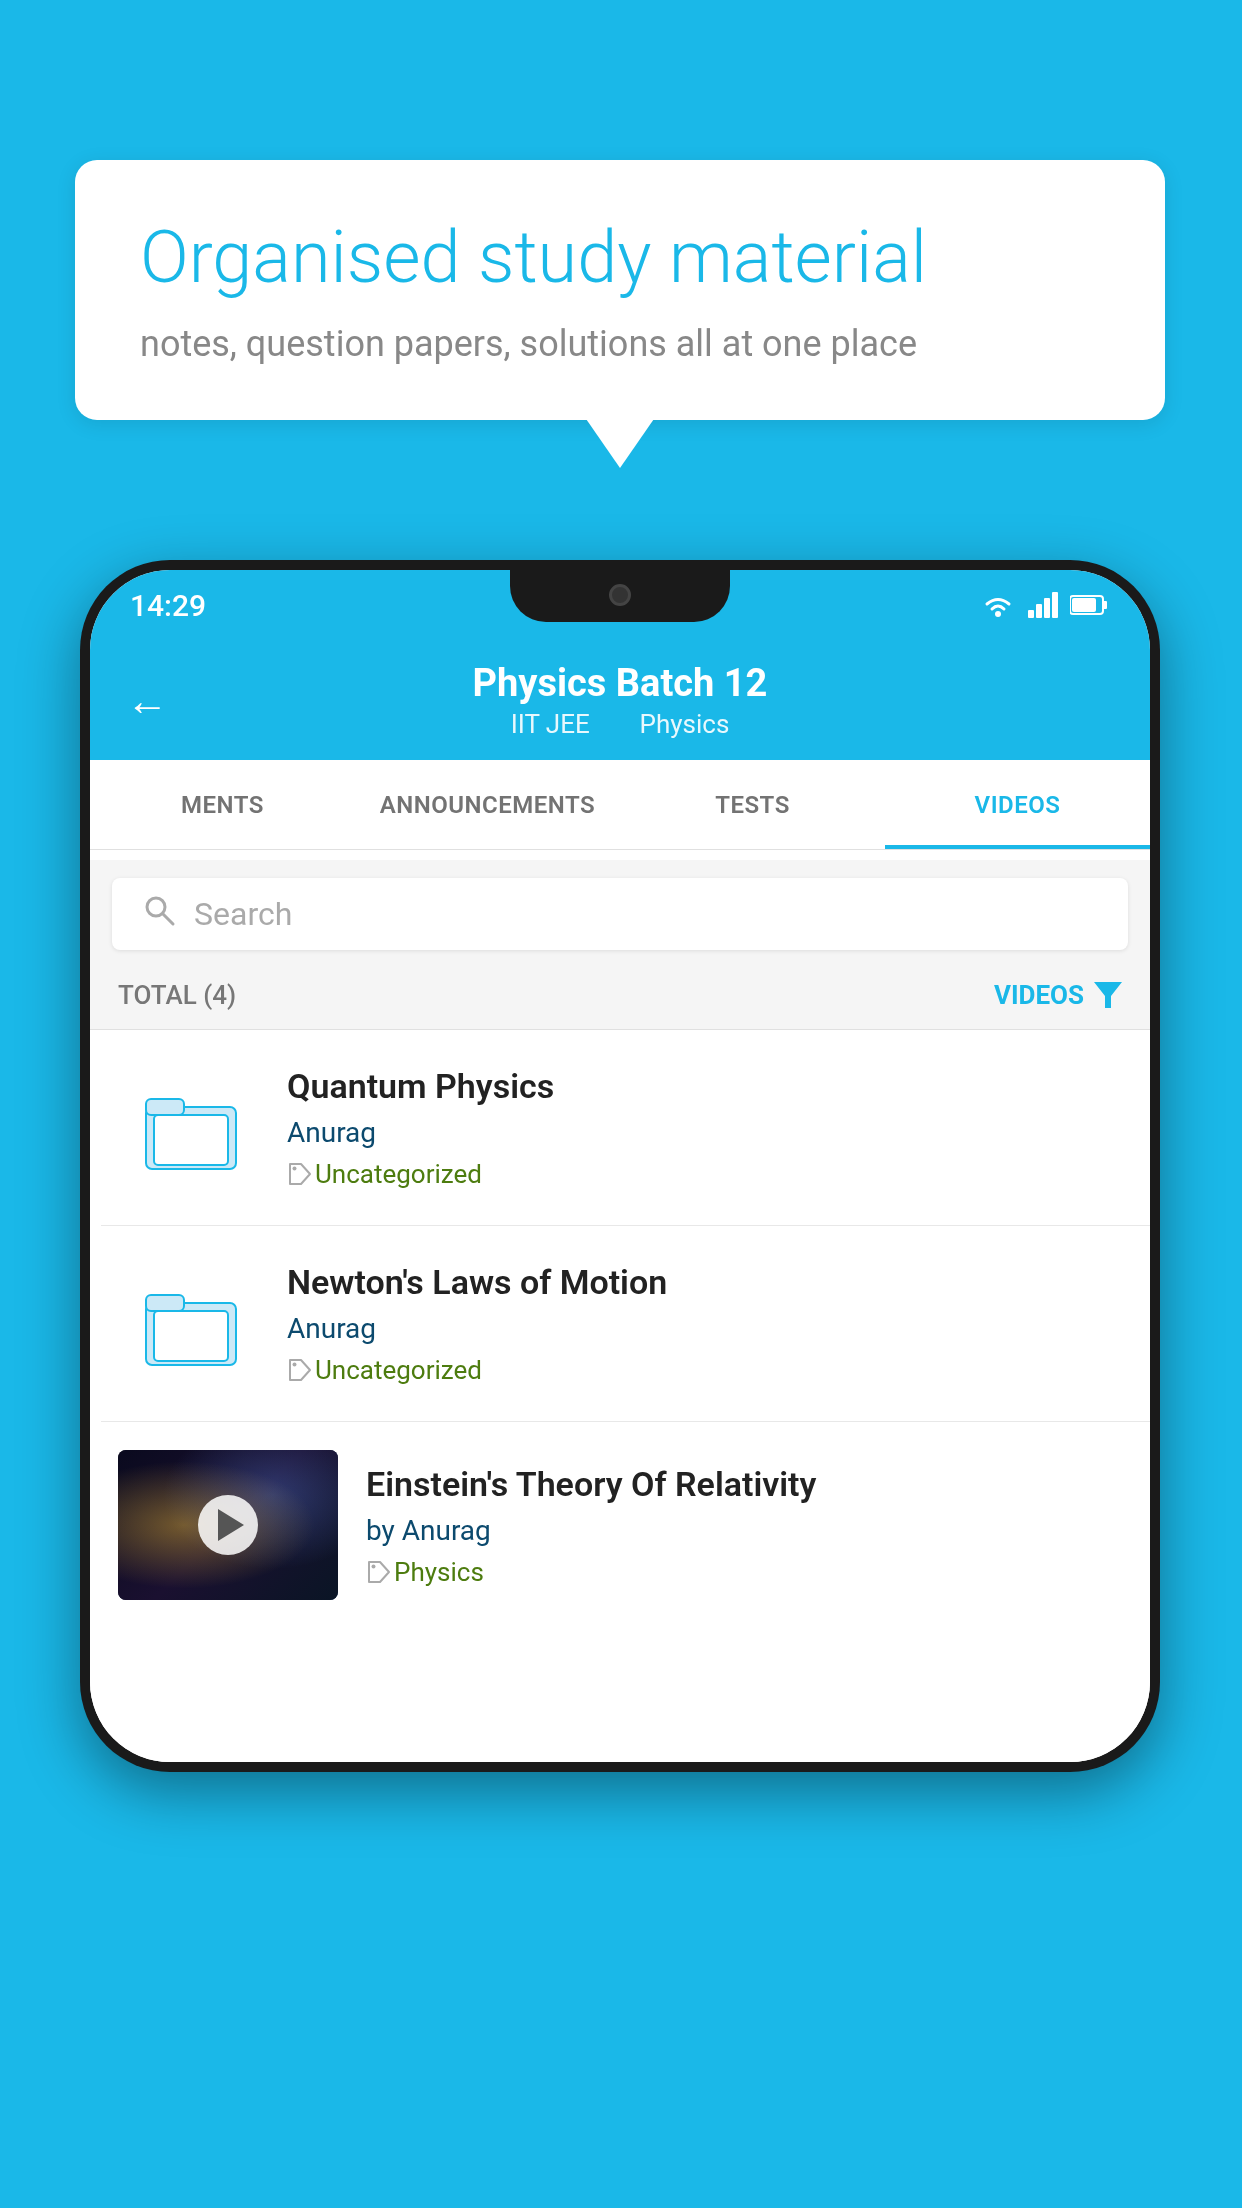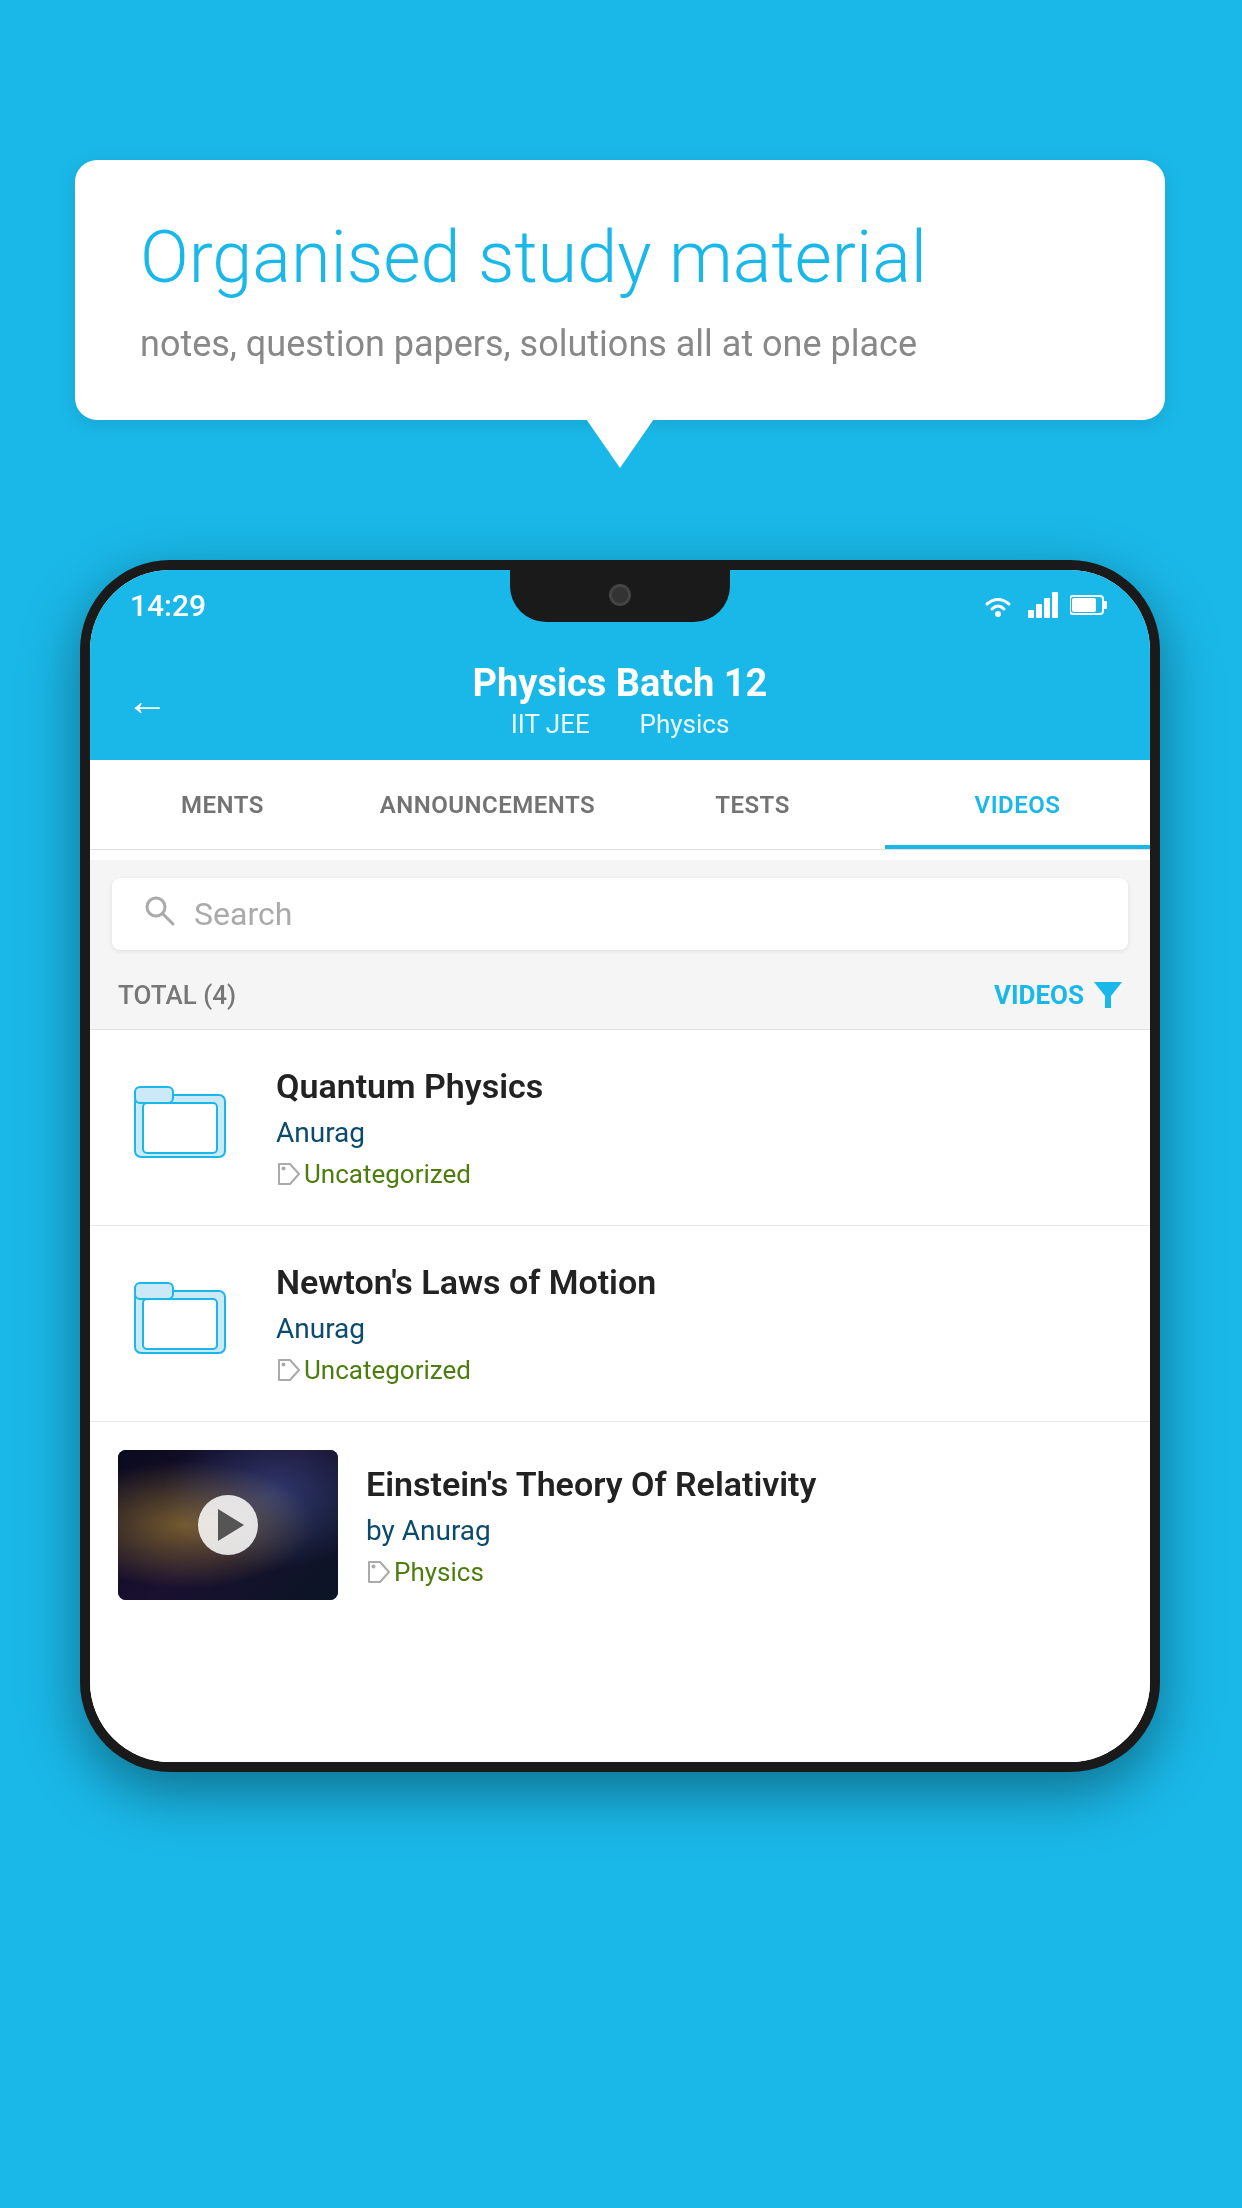--- a/index.html
+++ b/index.html
@@ -267,24 +267,25 @@
       left: 0;
       right: 0;
       bottom: 0;
       background: white;
       overflow: hidden;
     }
 
     
     .video-item {
       display: flex;
-      align-items: flex-start;
+      align-items: center;
       padding: 36px 28px;
       border-bottom: 1px solid #e8e8e8;
       background: white;
+      margin-left: 11px;
     }
 
     .video-thumb-wrapper {
       width: 130px;
       height: 100px;
       margin-right: 28px;
       flex-shrink: 0;
       display: flex;
       align-items: center;
       justify-content: center;

